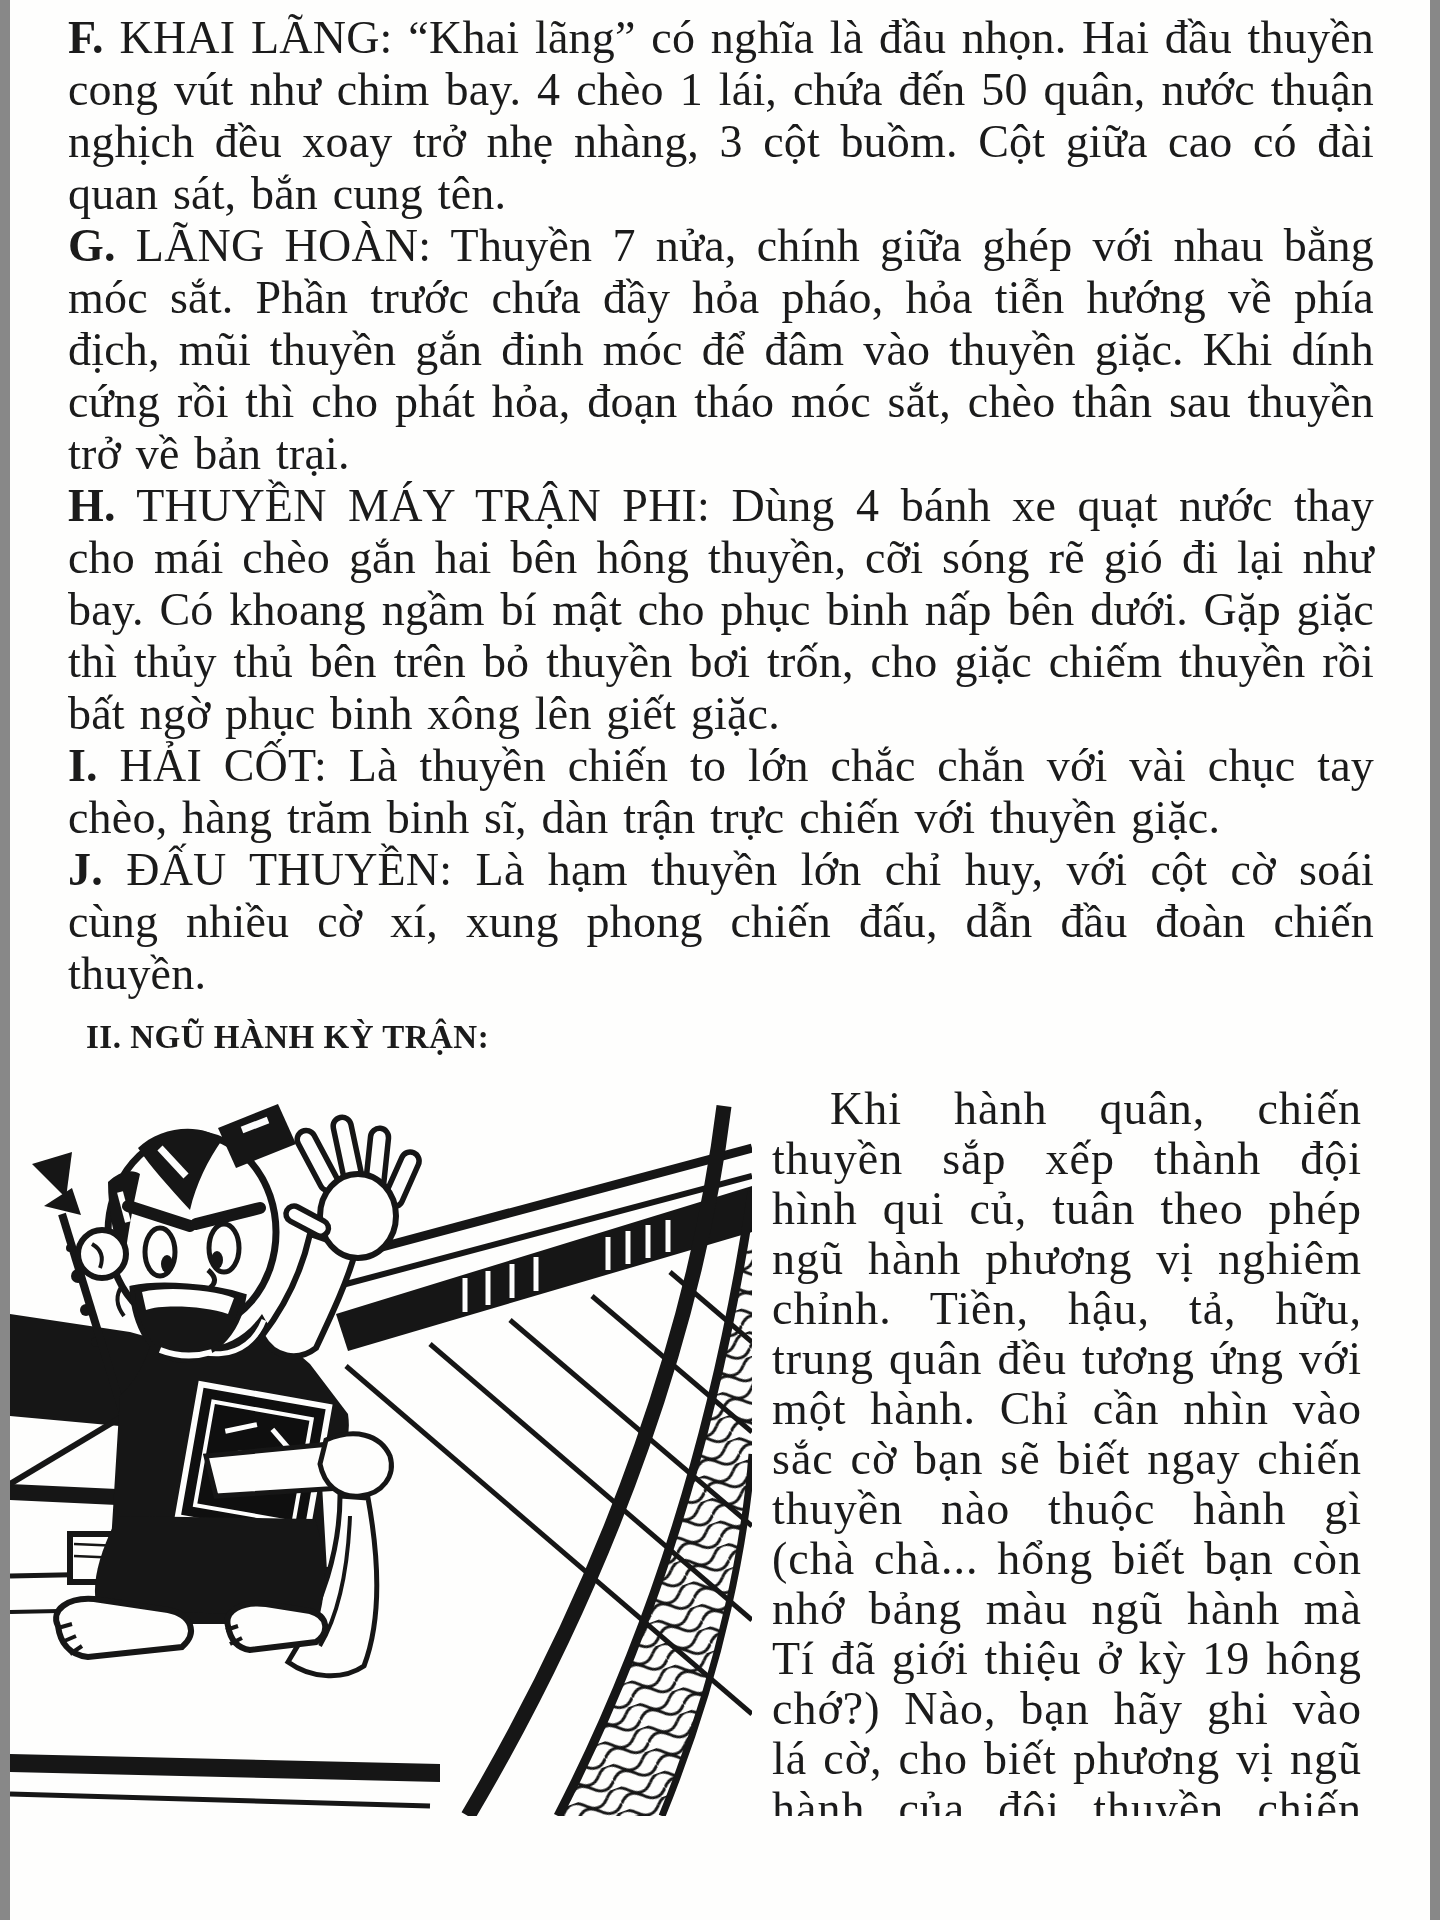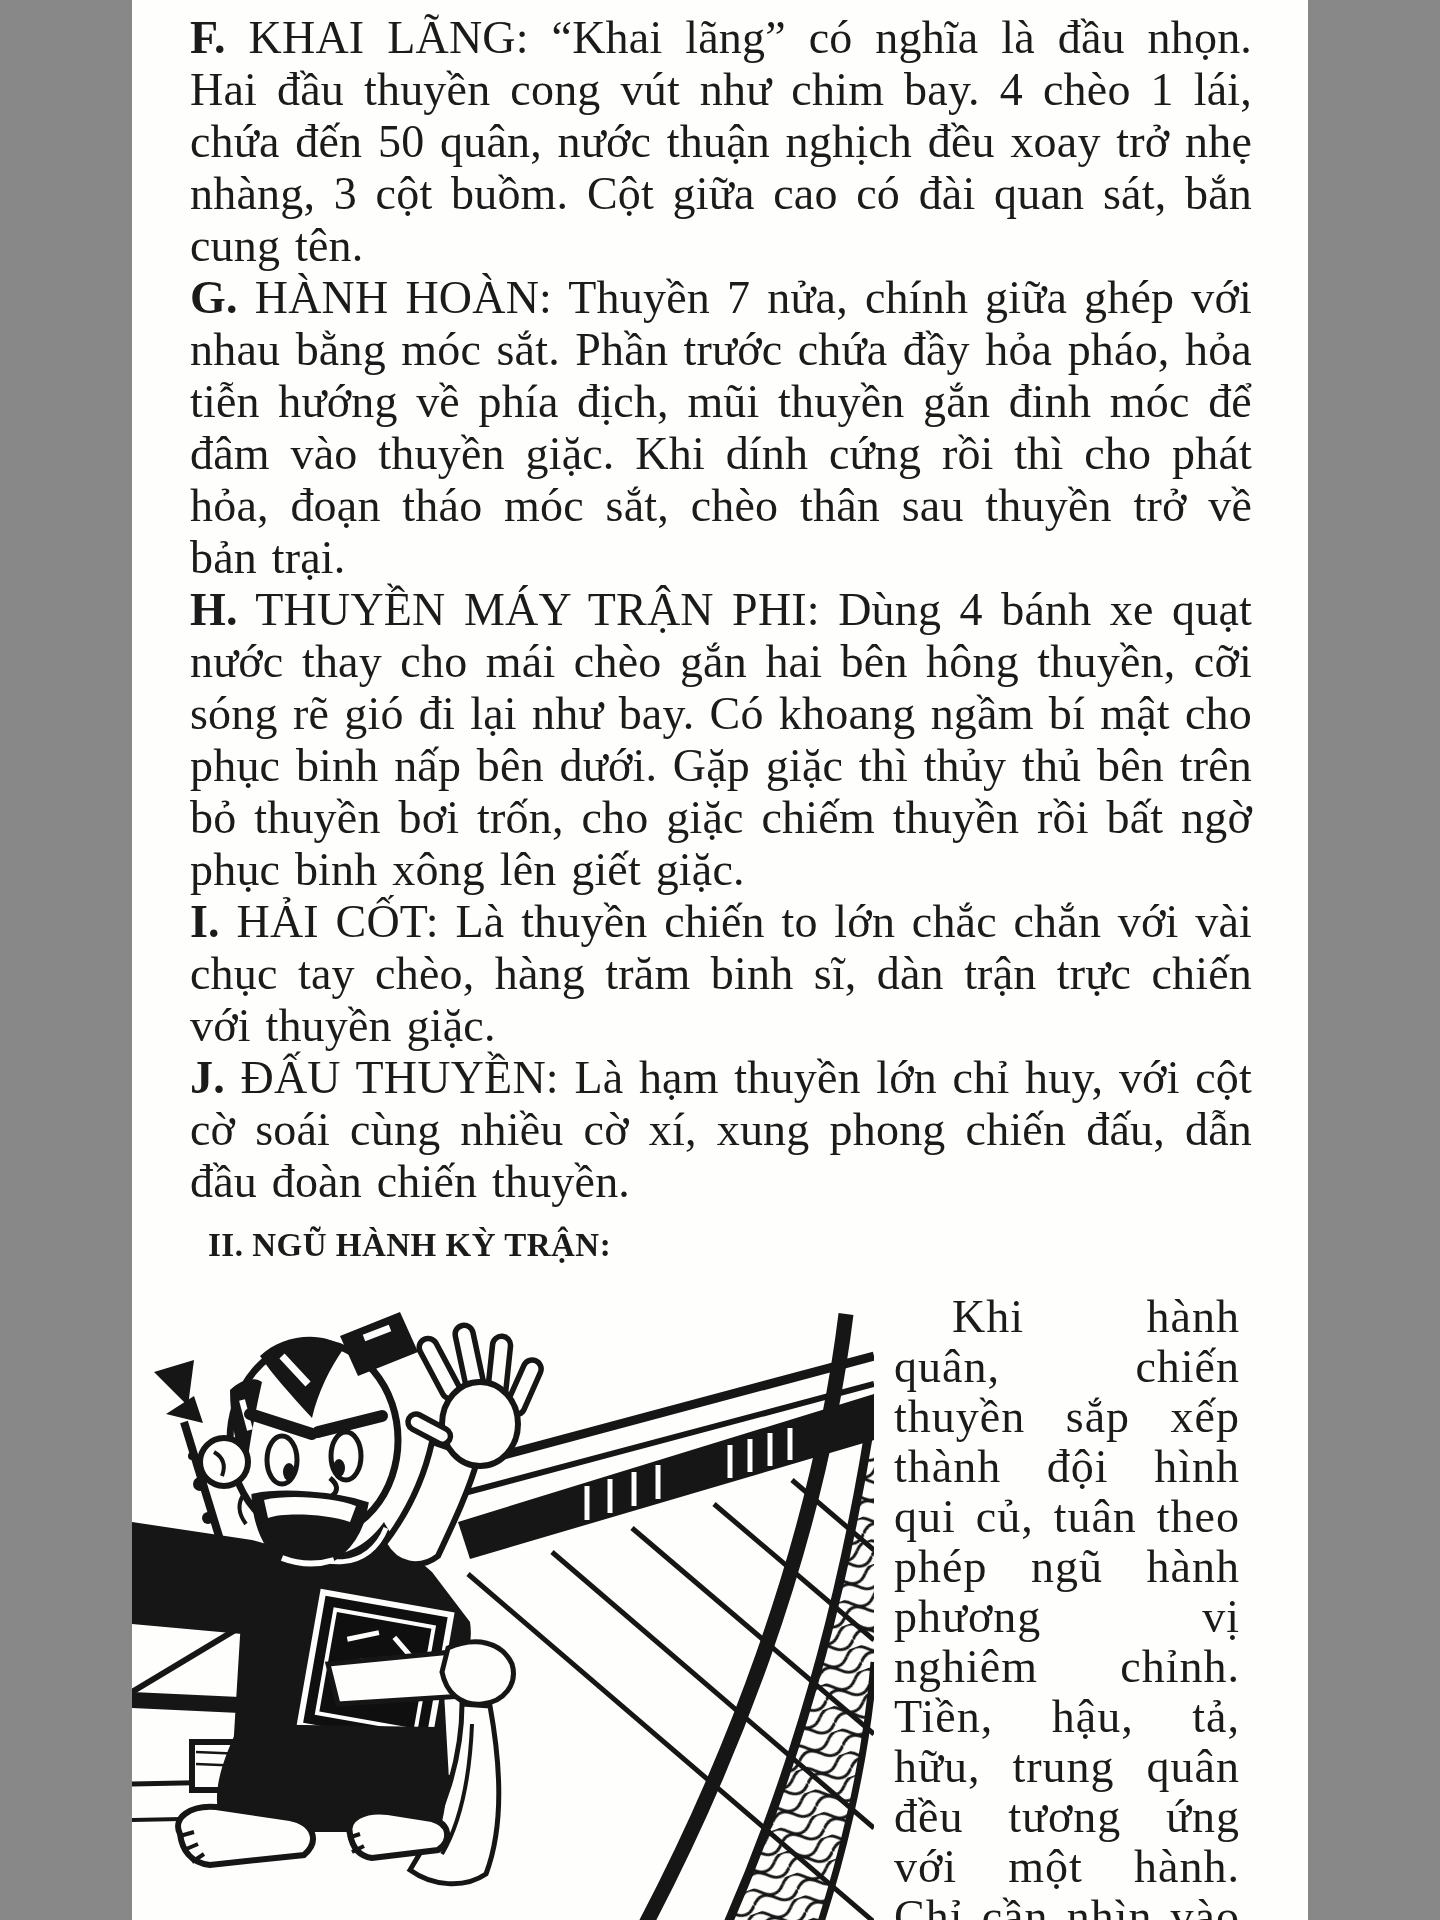--- a/index.html
+++ b/index.html
@@ -1,17 +1,17 @@
 <!DOCTYPE html>
 <html><head>
 <meta charset="utf-8">
 <style>
   html,body{margin:0;padding:0;background:#888;}
   .page{
-    position:relative;width:1176px;height:1920px;margin:0 auto;
+    position:relative;width:1420px;height:1920px;margin:0 auto;
     background:#fefefd;color:#1b1b1b;overflow:hidden;
     font-family:"Liberation Serif","DejaVu Serif",serif;
   }
   .text-block{
     padding:12px 56px 0 58px;
     font-size:46px;line-height:52px;
     text-align:justify;text-justify:inter-word;
     word-spacing:3px;letter-spacing:.2px;
   }
   .para{margin:0;}
@@ -39,21 +39,21 @@
   <div class="text-block">
 
     <p class="para">
       <b class="lbl">F.</b>
       <span class="term">KHAI LÃNG:</span>
       <span class="body">“Khai lãng” có nghĩa là đầu nhọn. Hai đầu thuyền cong vút như chim bay. 4 chèo 1 lái, chứa đến 50 quân, nước thuận nghịch đều xoay trở nhẹ nhàng, 3 cột buồm. Cột giữa cao có đài quan sát, bắn cung tên.</span>
     </p>
 
     <p class="para">
       <b class="lbl">G.</b>
-      <span class="term">HÀNH HOÀN:</span>
+      <span class="term">LÃNG HOÀN:</span>
       <span class="body">Thuyền 7 nửa, chính giữa ghép với nhau bằng móc sắt. Phần trước chứa đầy hỏa pháo, hỏa tiễn hướng về phía địch, mũi thuyền gắn đinh móc để đâm vào thuyền giặc. Khi dính cứng rồi thì cho phát hỏa, đoạn tháo móc sắt, chèo thân sau thuyền trở về bản trại.</span>
     </p>
 
     <p class="para">
       <b class="lbl">H.</b>
       <span class="term">THUYỀN MÁY TRẬN PHI:</span>
       <span class="body">Dùng 4 bánh xe quạt nước thay cho mái chèo gắn hai bên hông thuyền, cỡi sóng rẽ gió đi lại như bay. Có khoang ngầm bí mật cho phục binh nấp bên dưới. Gặp giặc thì thủy thủ bên trên bỏ thuyền bơi trốn, cho giặc chiếm thuyền rồi bất ngờ phục binh xông lên giết giặc.</span>
     </p>
 
     <p class="para">

